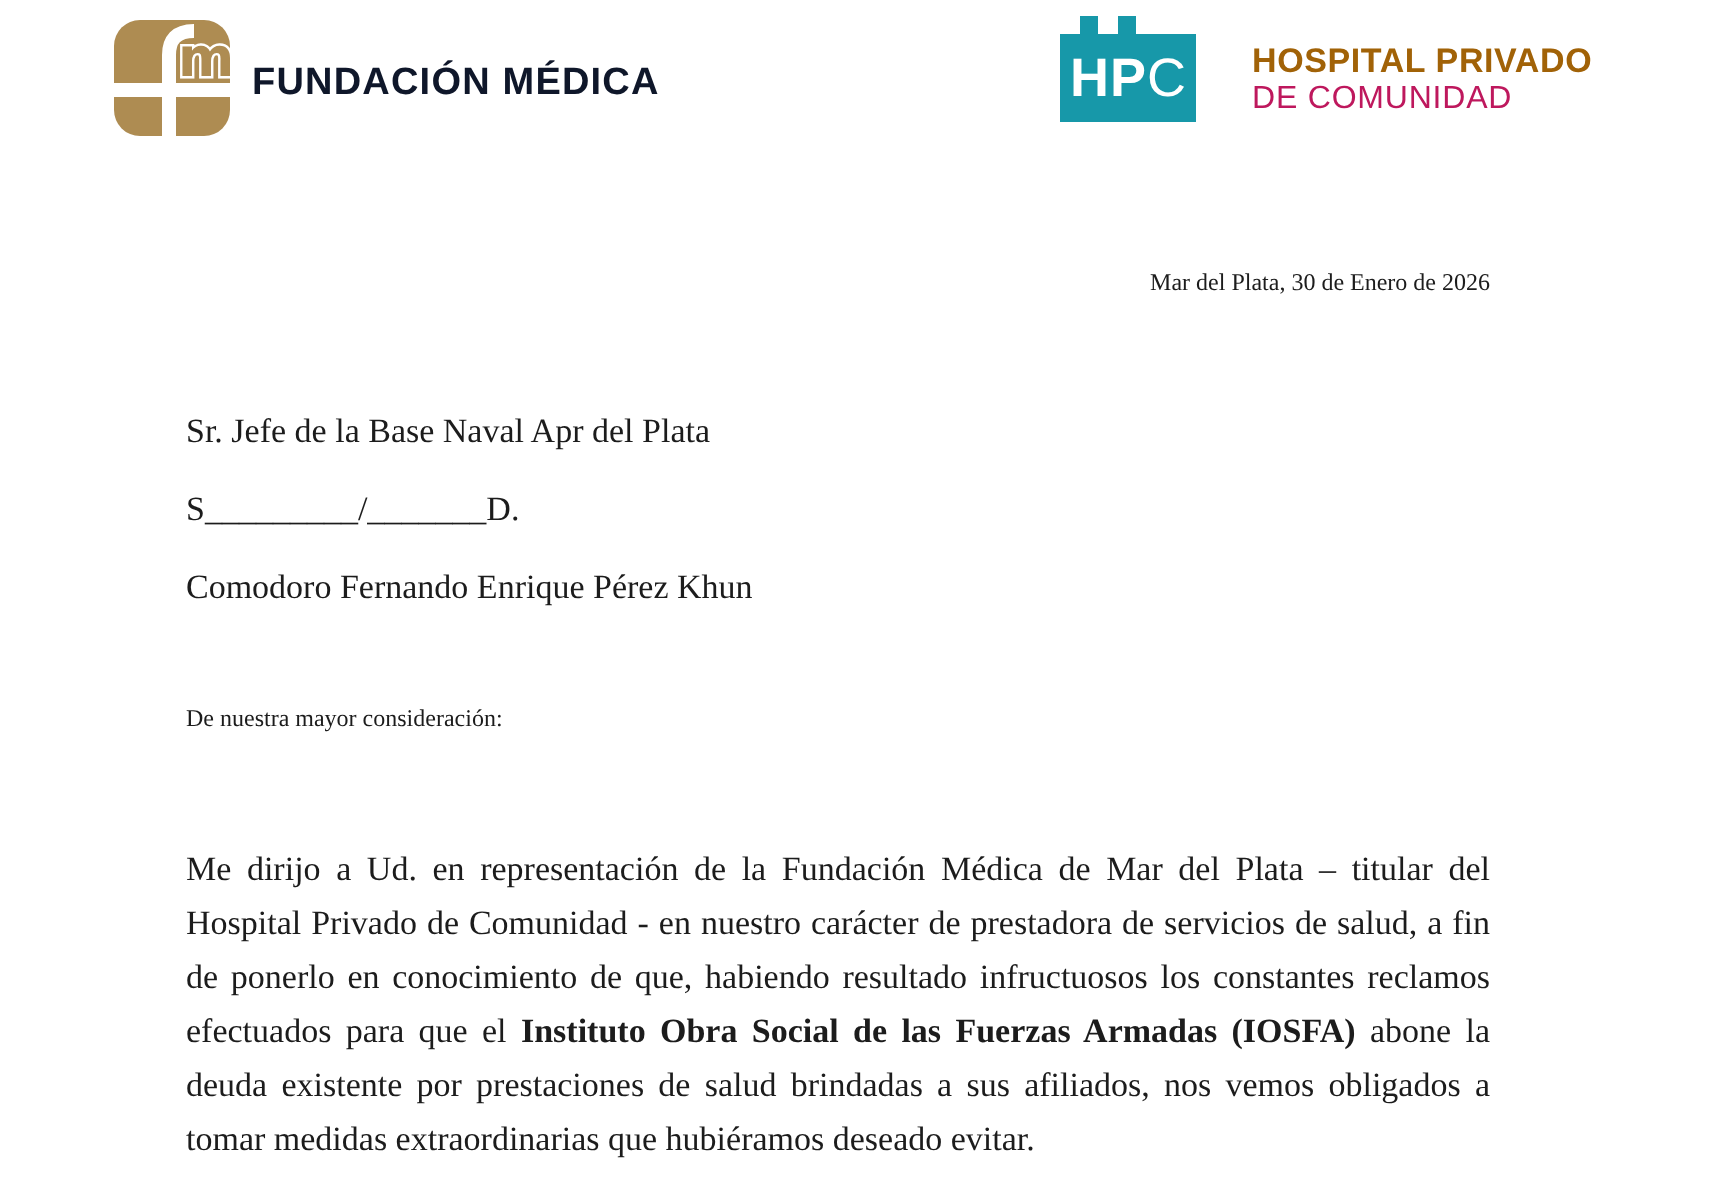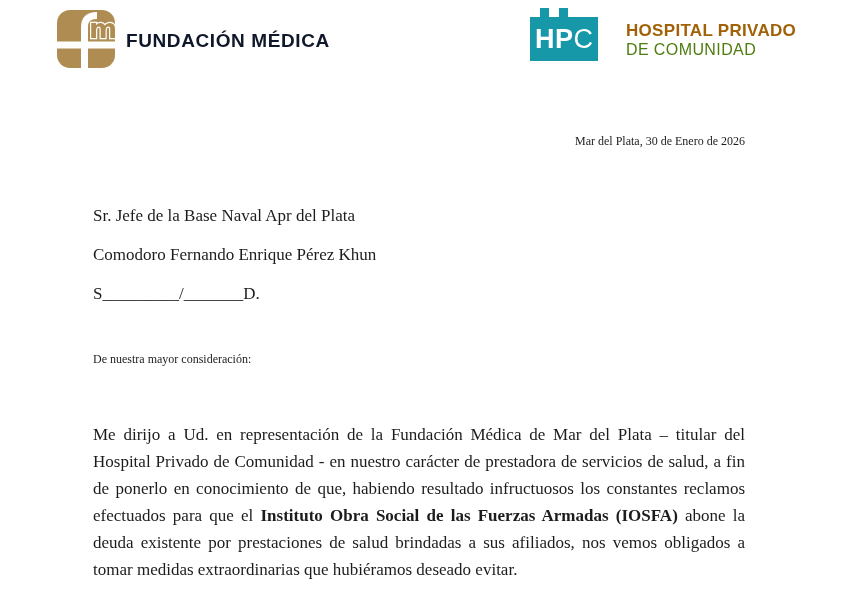--- a/index.html
+++ b/index.html
@@ -46,21 +46,21 @@
     font-size: 27px; line-height: 1;
   }
   .hpc-rect .bold { font-weight: 800; letter-spacing: 0.5px; }
   .hpc-rect .light { font-weight: 400; }
   .hpc-text {
     font-family: "Liberation Sans", "DejaVu Sans", sans-serif;
     margin-top: 13px;
     white-space: nowrap;
   }
   .hpc-text .l1 { font-weight: bold; color: #a16207; font-size: 17px; line-height: 19px; letter-spacing: 0.3px; }
-  .hpc-text .l2 { font-weight: 400; color: #4d7c0f; font-size: 16px; line-height: 19px; letter-spacing: 0.4px; }
+  .hpc-text .l2 { font-weight: 400; color: #be185d; font-size: 16px; line-height: 19px; letter-spacing: 0.4px; }
 
   
   .date-line {
     position: absolute; left: 93px; top: 134px; width: 652px;
     text-align: right; font-size: 12px;
   }
   .recipient { position: absolute; left: 93px; top: 204px; }
   .recipient div { font-size: 17px; line-height: 24px; margin-bottom: 15px; }
   .salutation { position: absolute; left: 93px; top: 352px; font-size: 12px; }
   .body-par {
@@ -104,21 +104,21 @@
     <div class="hpc-text">
       <div class="l1">HOSPITAL PRIVADO</div>
       <div class="l2">DE COMUNIDAD</div>
     </div>
   </div>
 
   <div class="date-line">Mar del Plata, 30 de Enero de 2026</div>
 
   <div class="recipient">
     <div>Sr. Jefe de la Base Naval Apr del Plata</div>
+    <div>S_________/_______D.</div>
     <div>Comodoro Fernando Enrique Pérez Khun</div>
-    <div>S_________/_______D.</div>
   </div>
 
   <div class="salutation">De nuestra mayor consideración:</div>
 
   <p class="body-par"><span>Me dirijo a Ud. en representación de la Fundación Médica de Mar del Plata – titular del Hospital Privado de Comunidad - en nuestro carácter de prestadora de servicios de salud, a fin de ponerlo en conocimiento de que, habiendo resultado infructuosos los constantes reclamos efectuados para que el </span><span class="bold">Instituto Obra Social de las Fuerzas Armadas (IOSFA)</span><span> abone la deuda existente por prestaciones de salud brindadas a sus afiliados, nos vemos obligados a tomar medidas extraordinarias que hubiéramos deseado evitar.</span></p>
 
 </div>
 
 </body></html>

